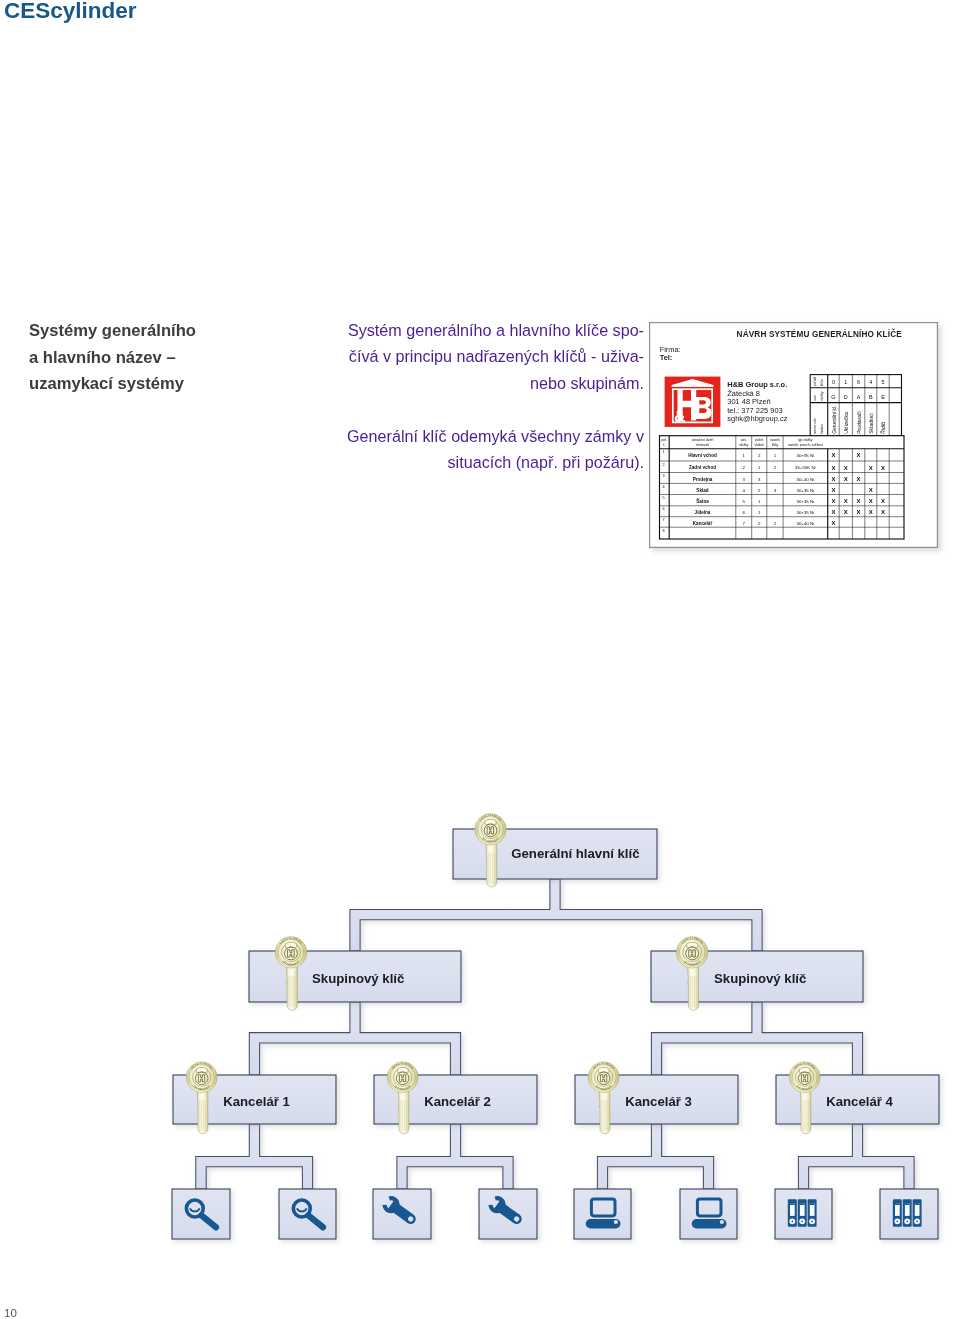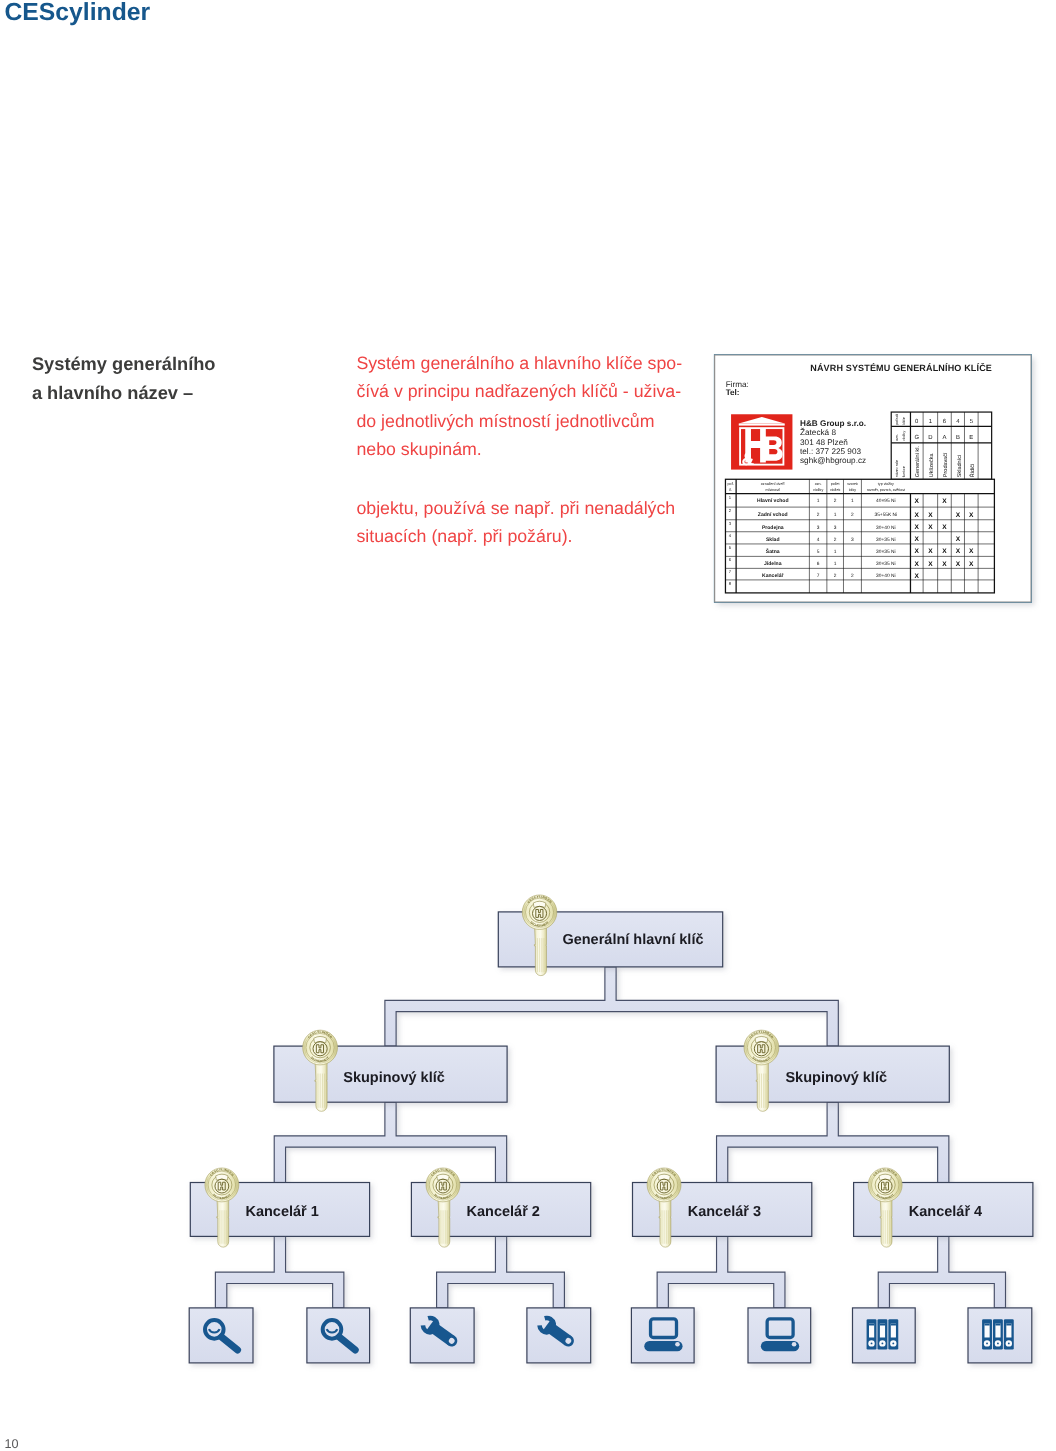--- a/index.html
+++ b/index.html
@@ -2,21 +2,21 @@
 <html><head>
 <meta charset="utf-8">
 <title>CEScylinder</title>
 <style>
   html,body{margin:0;padding:0;}
   body{width:960px;height:1319px;background:#ffffff;font-family:"Liberation Sans",sans-serif;overflow:hidden;position:relative;}
   .page{position:absolute;left:0;top:0;width:960px;height:1319px;}
   #brand-title{position:absolute;left:4px;top:0px;font-size:22.5px;font-weight:bold;color:#16578c;line-height:22px;}
   #section-heading{position:absolute;left:5px;top:322px;width:310px;font-size:16.6px;font-weight:bold;color:#3c3c3b;}
   #section-heading div{white-space:pre;height:26.5px;line-height:17px;margin-left:24px;}
-  #body-col{position:absolute;left:324px;top:322px;width:320px;font-size:16.15px;color:#ef4444;}
+  #body-col{position:absolute;left:324px;top:322px;width:320px;font-size:16.15px;color:#4c1d95;text-align:right;}
   #body-col div{white-space:pre;height:26.4px;line-height:17px;}
   #body-col .gap{height:26.4px;}
   #page-number{position:absolute;left:4px;top:1307px;font-size:11.5px;color:#58585a;}
   #form-figure{position:absolute;left:649px;top:322px;width:289px;height:226px;
      box-shadow:3px 3px 5px rgba(150,155,165,0.38);background:#0369a1;}
   #diagram-wrap{position:absolute;left:0;top:0;width:960px;height:1319px;}
   
   .ft-title{font-size:8.2px;font-weight:bold;fill:#1c1c1c;letter-spacing:0.15px;}
   .ft-sm{font-size:7.4px;fill:#1c1c1c;}
   .ft-smb{font-size:7.4px;font-weight:bold;fill:#1c1c1c;}
@@ -36,28 +36,28 @@
   .keytext{font-size:2.9px;fill:#7d7736;letter-spacing:0.18px;font-weight:bold;}
 </style>
 </head>
 <body>
 
 <div class="page">
   <div id="brand-title">CEScylinder</div>
   <div id="section-heading">
       <div>Systémy generálního</div>
       <div>a hlavního název –</div>
+      <div>uzamykací systémy</div>
     </div>
   <div id="body-col">
       <div>Systém generálního a hlavního klíče spo-</div>
       <div>čívá v principu nadřazených klíčů - uživa-</div>
-      <div>do jednotlivých místností jednotlivcům</div>
       <div>nebo skupinám.</div>
       <div class="gap"></div>
-      <div>objektu, používá se např. při nenadálých</div>
+      <div>Generální klíč odemyká všechny zámky v</div>
       <div>situacích (např. při požáru).</div>
     </div>
   <div id="page-number">10</div>
   <div id="form-figure">
 <svg id="form-svg" viewBox="0 0 289 226" width="289" height="226">
 <rect x="0.6" y="0.6" width="287.8" height="224.8" fill="#ffffff" stroke="#8f8f8f" stroke-width="1.2"></rect>
 <text x="87.6" y="15.1" class="ft-title">NÁVRH SYSTÉMU GENERÁLNÍHO KLÍČE</text>
 <text x="10.7" y="30.0" class="ft-sm">Firma:</text>
 <text x="10.7" y="37.5" class="ft-smb">Tel:</text>
 <g>

